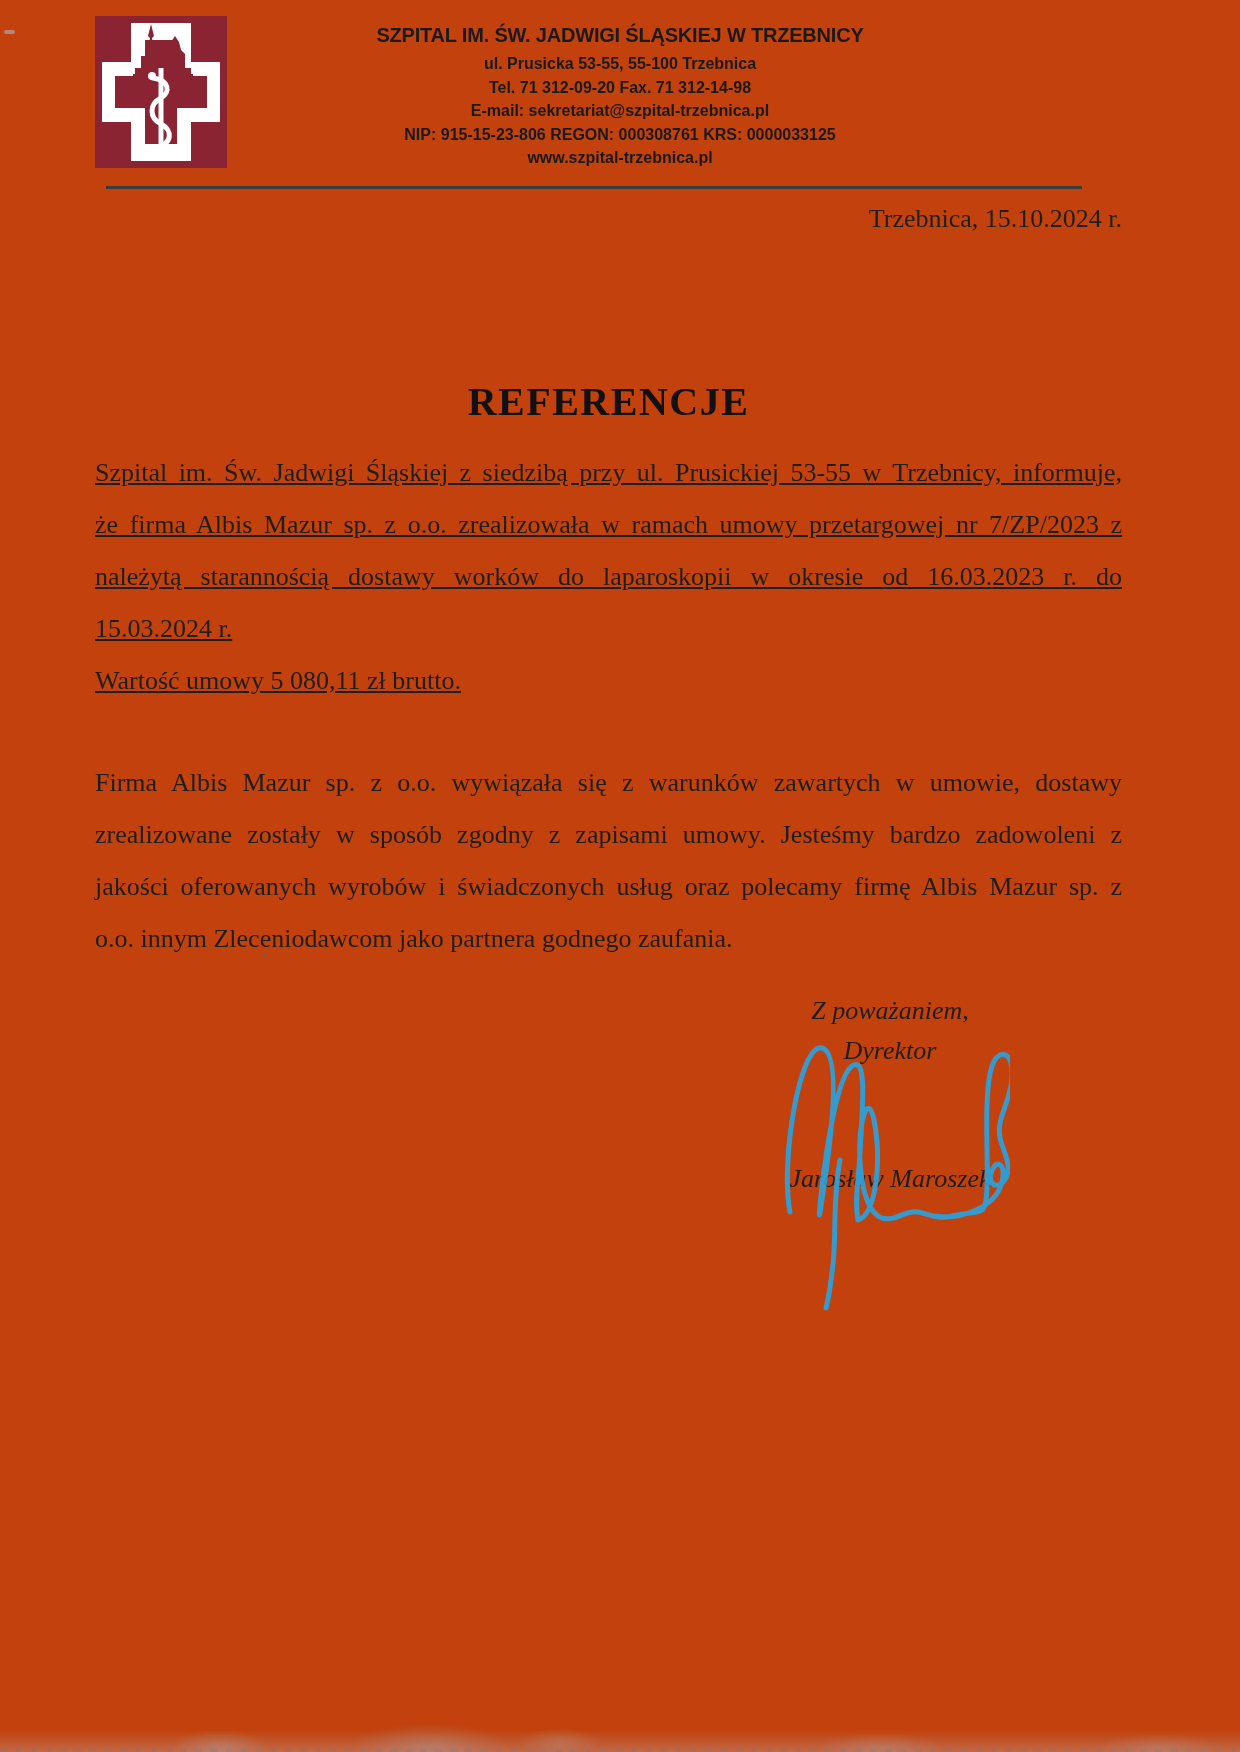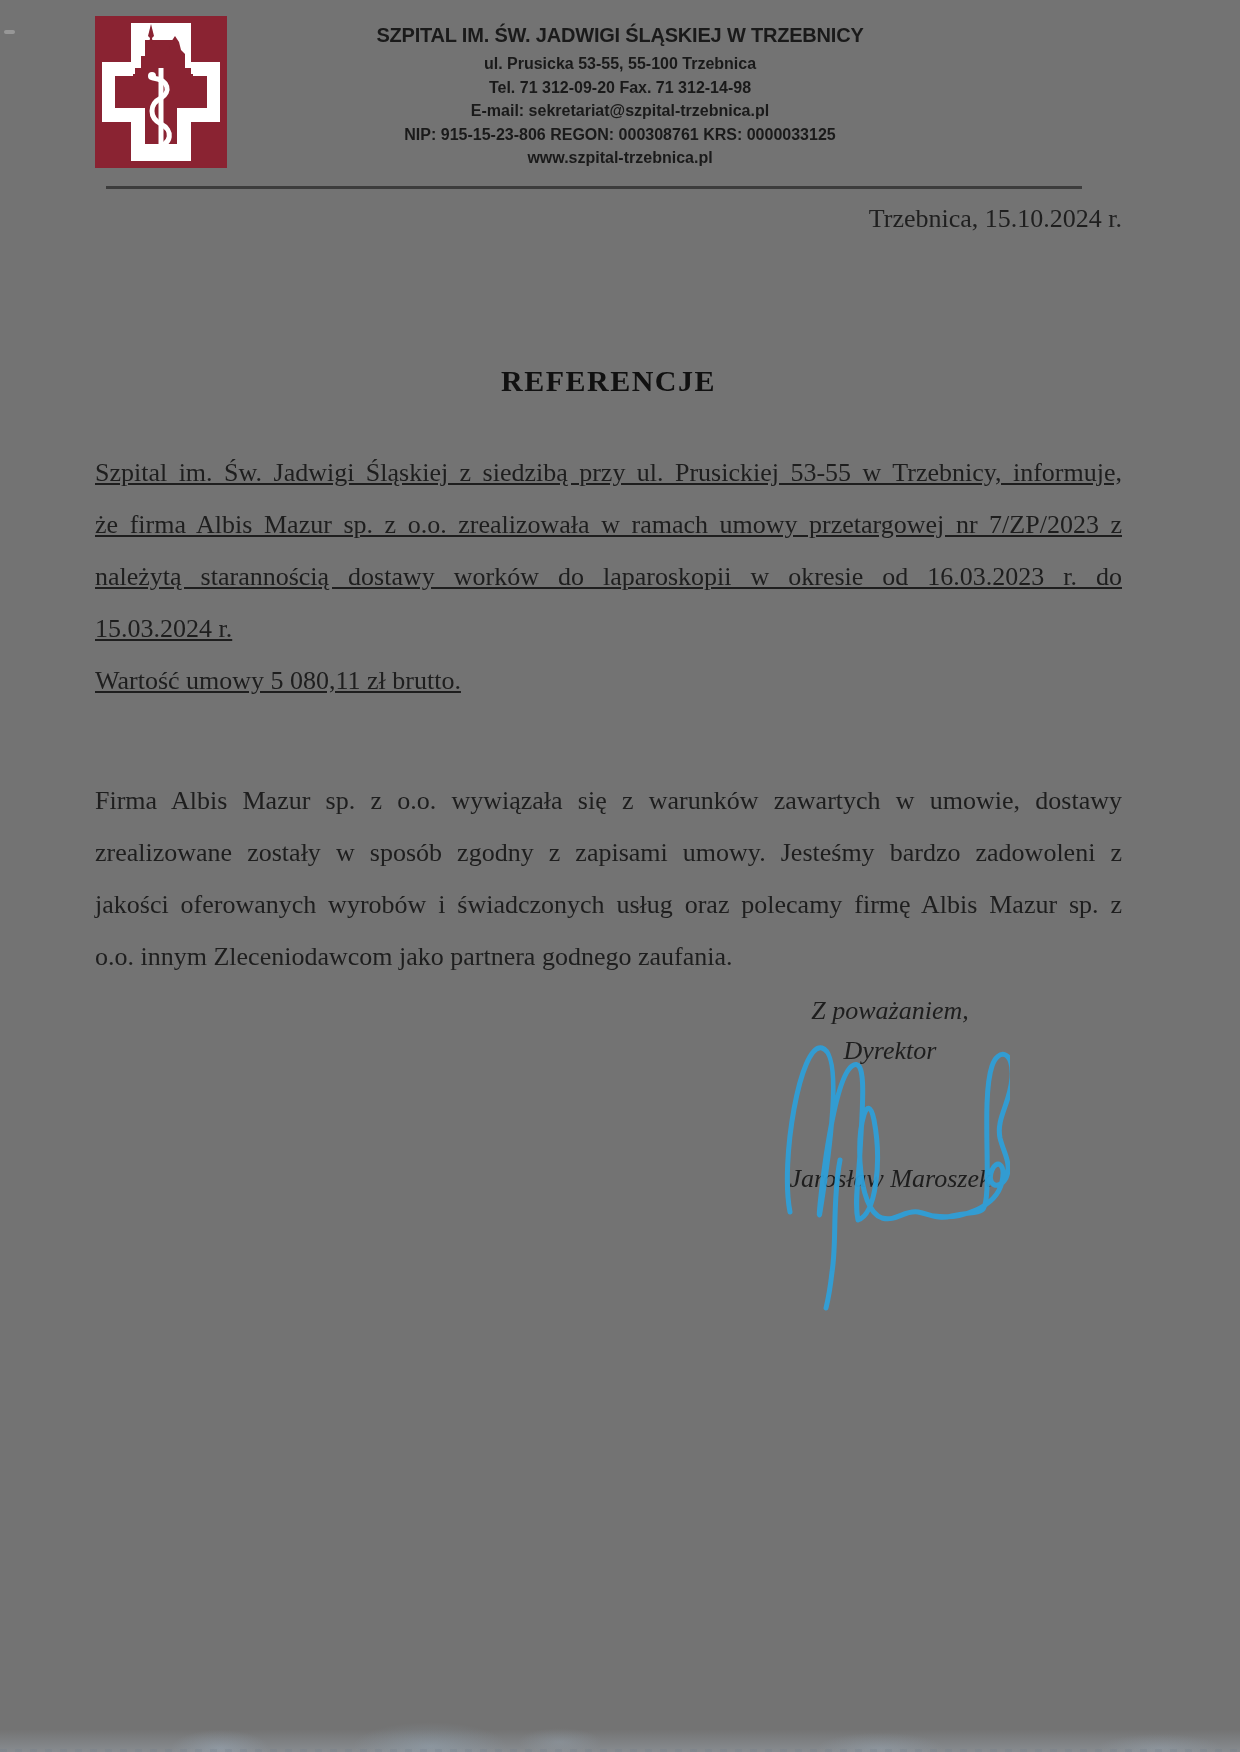--- a/index.html
+++ b/index.html
@@ -1,19 +1,19 @@
 <!DOCTYPE html>
 <html lang="pl"><head>
 <meta charset="utf-8">
 <style>
   html,body{margin:0;padding:0;background:#ffffff;}
   .page{
     position:relative;
     width:1240px;height:1752px;
-    background:#737373;
+    background:#c2410c;
     overflow:hidden;
     font-family:"Liberation Serif","DejaVu Serif",serif;
     color:#222;
   }
   
   .logo{position:absolute;left:95px;top:16px;width:132px;height:152px;}
   .header-block{
     position:absolute;left:320px;top:22px;width:600px;
     text-align:center;
     font-family:"Liberation Sans","DejaVu Sans",sans-serif;
@@ -21,26 +21,26 @@
   }
   .header-name{font-size:20px;line-height:26px;letter-spacing:-0.2px;margin-bottom:4px;}
   .header-line{font-size:16px;line-height:23.5px;}
   .rule{position:absolute;left:106px;top:186px;width:976px;height:2.5px;background:#3c3c3c;}
   .date-line{
     position:absolute;left:95px;top:205px;width:1027px;
     text-align:right;font-size:26px;line-height:28px;color:#1f1f1f;
   }
   
   .doc-title{
-    position:absolute;left:95px;top:364px;width:1027px;
-    text-align:center;font-size:30px;font-weight:bold;letter-spacing:1.5px;color:#111;
+    position:absolute;left:95px;top:378px;width:1027px;
+    text-align:center;font-size:40px;font-weight:bold;letter-spacing:1.5px;color:#111;
   }
   .para{position:absolute;left:95px;width:1027px;font-size:26px;color:#1e1e1e;}
   .para1{top:447px;text-decoration:underline;}
-  .para2{top:775px;}
+  .para2{top:757px;}
   .bline{height:52px;line-height:52px;white-space:nowrap;}
   .bline.just{white-space:normal;text-align:justify;text-align-last:justify;}
   
   .sig-closing,.sig-role,.sig-name{
     position:absolute;left:770px;width:240px;text-align:center;
     font-style:italic;font-size:26px;color:#1e1e1e;z-index:1;
   }
   .sig-closing{top:996px;}
   .sig-role{top:1036px;}
   .sig-name{top:1164px;white-space:nowrap;}

